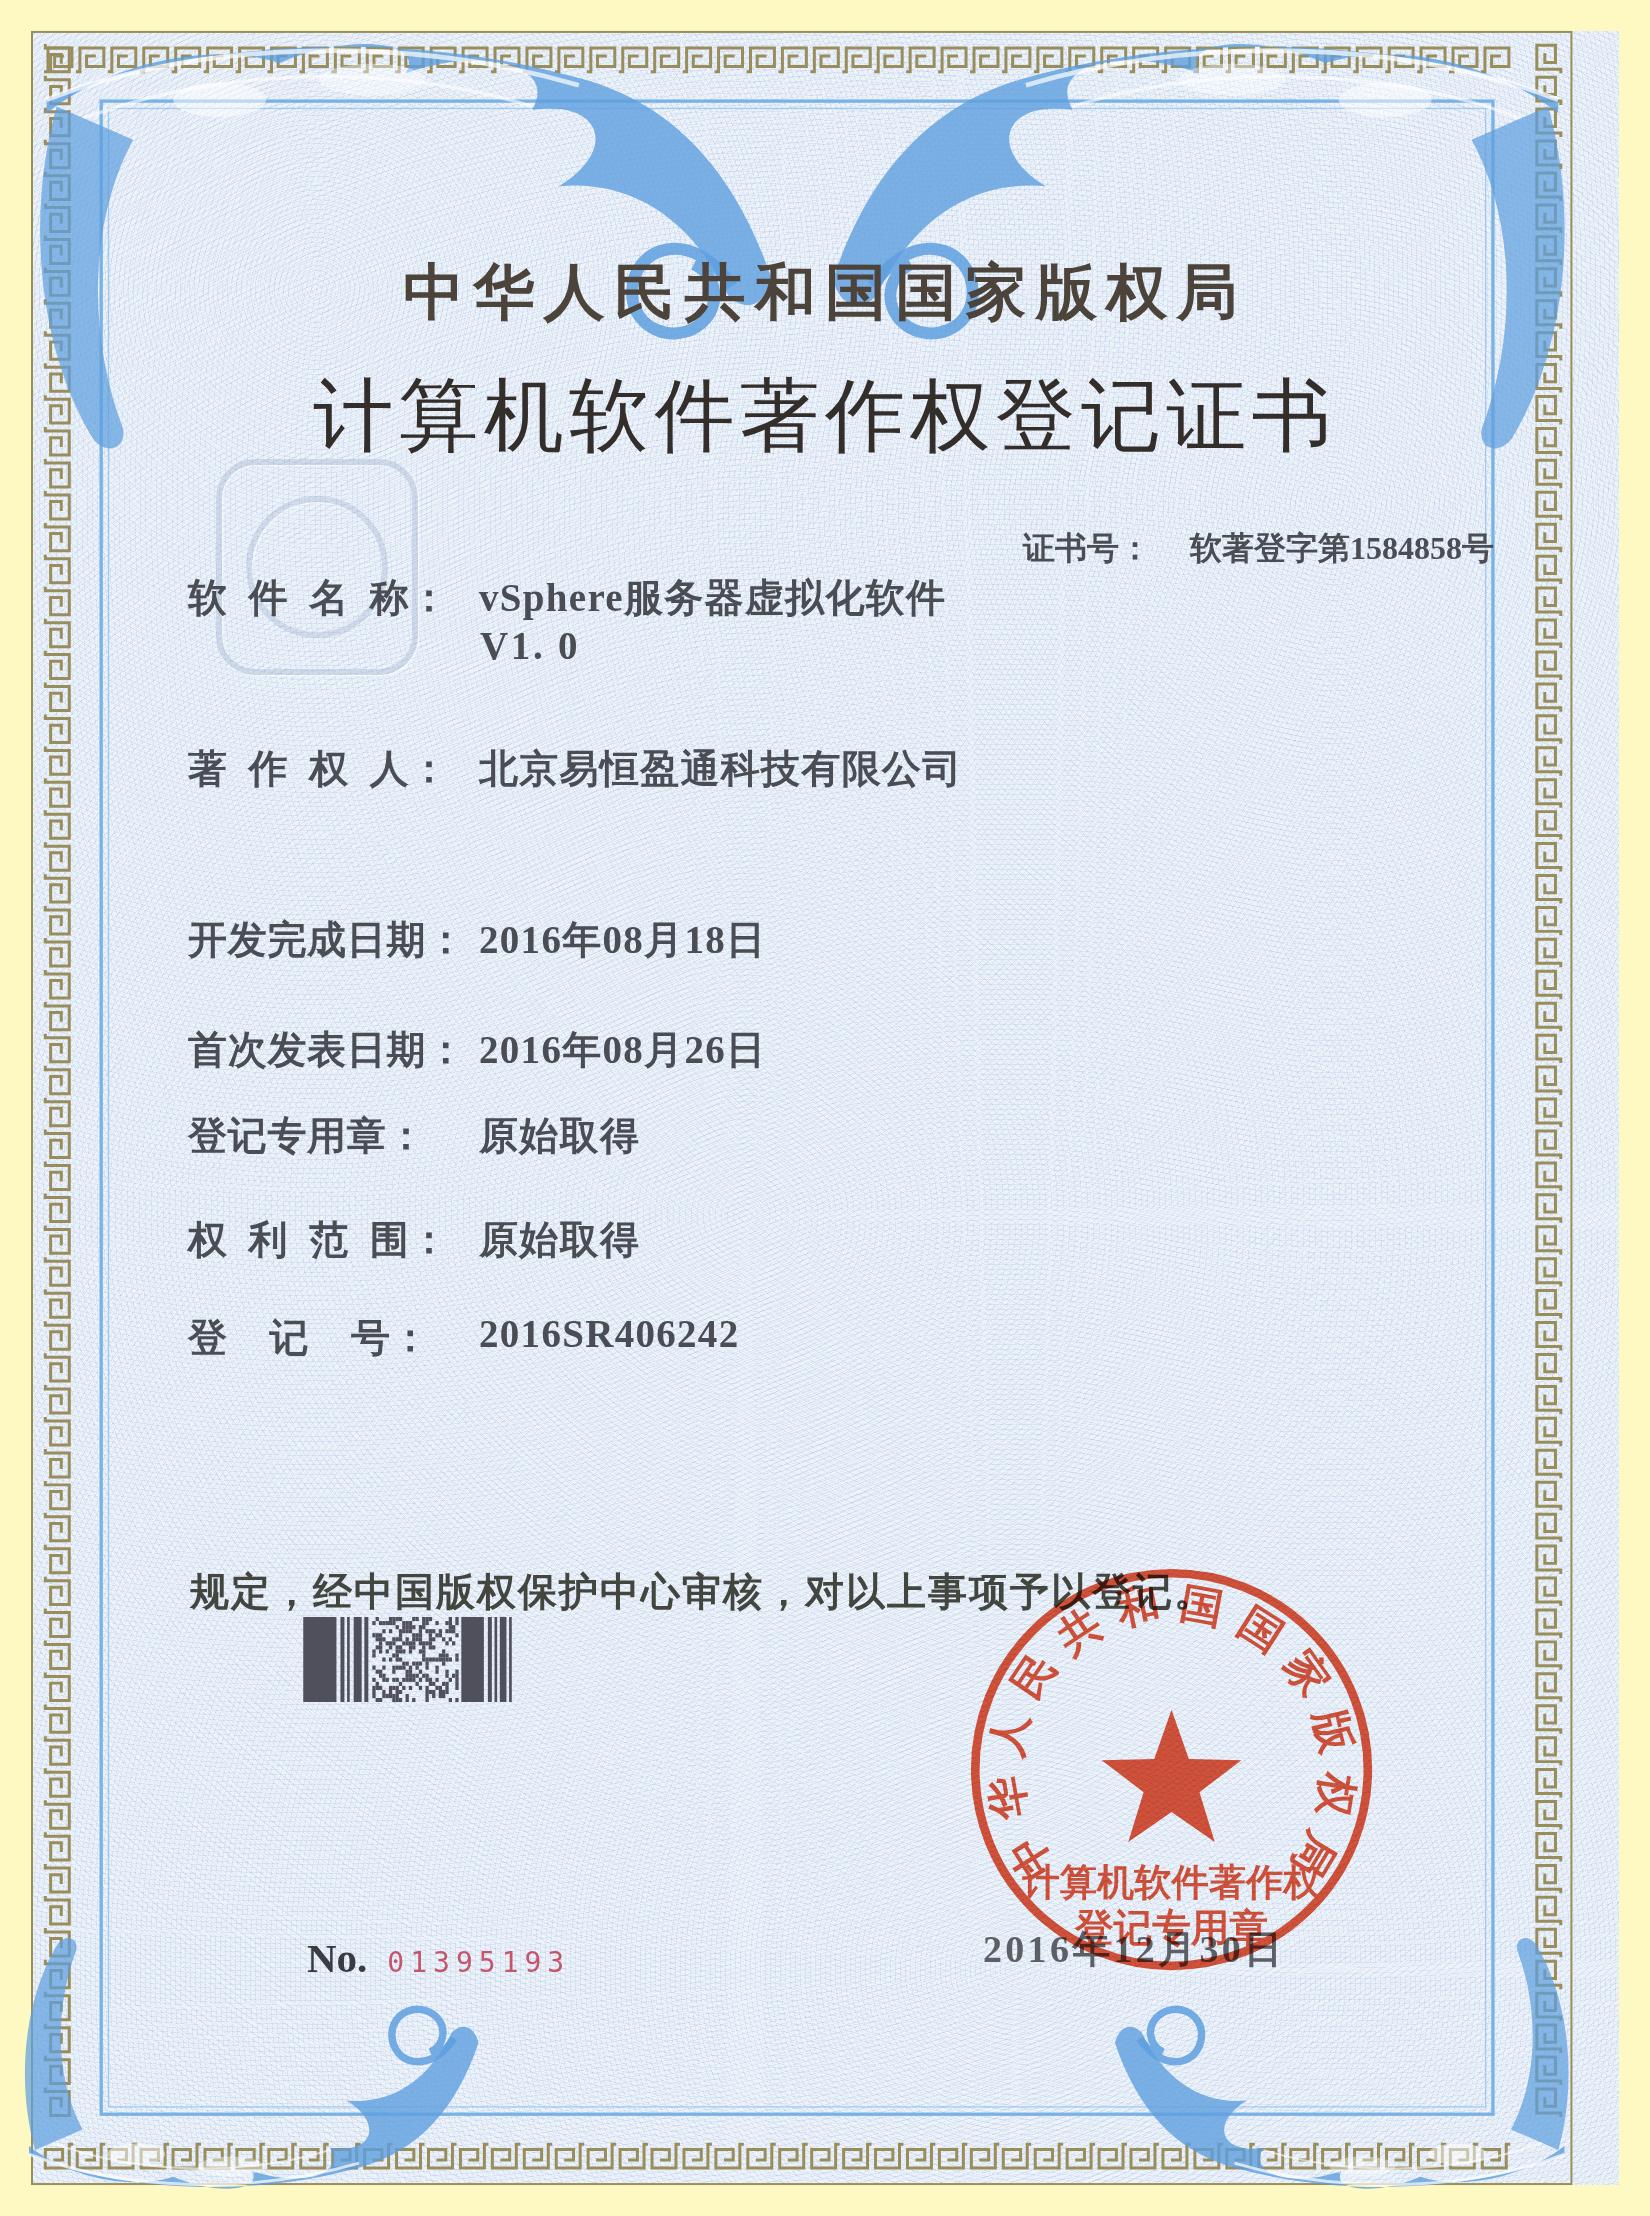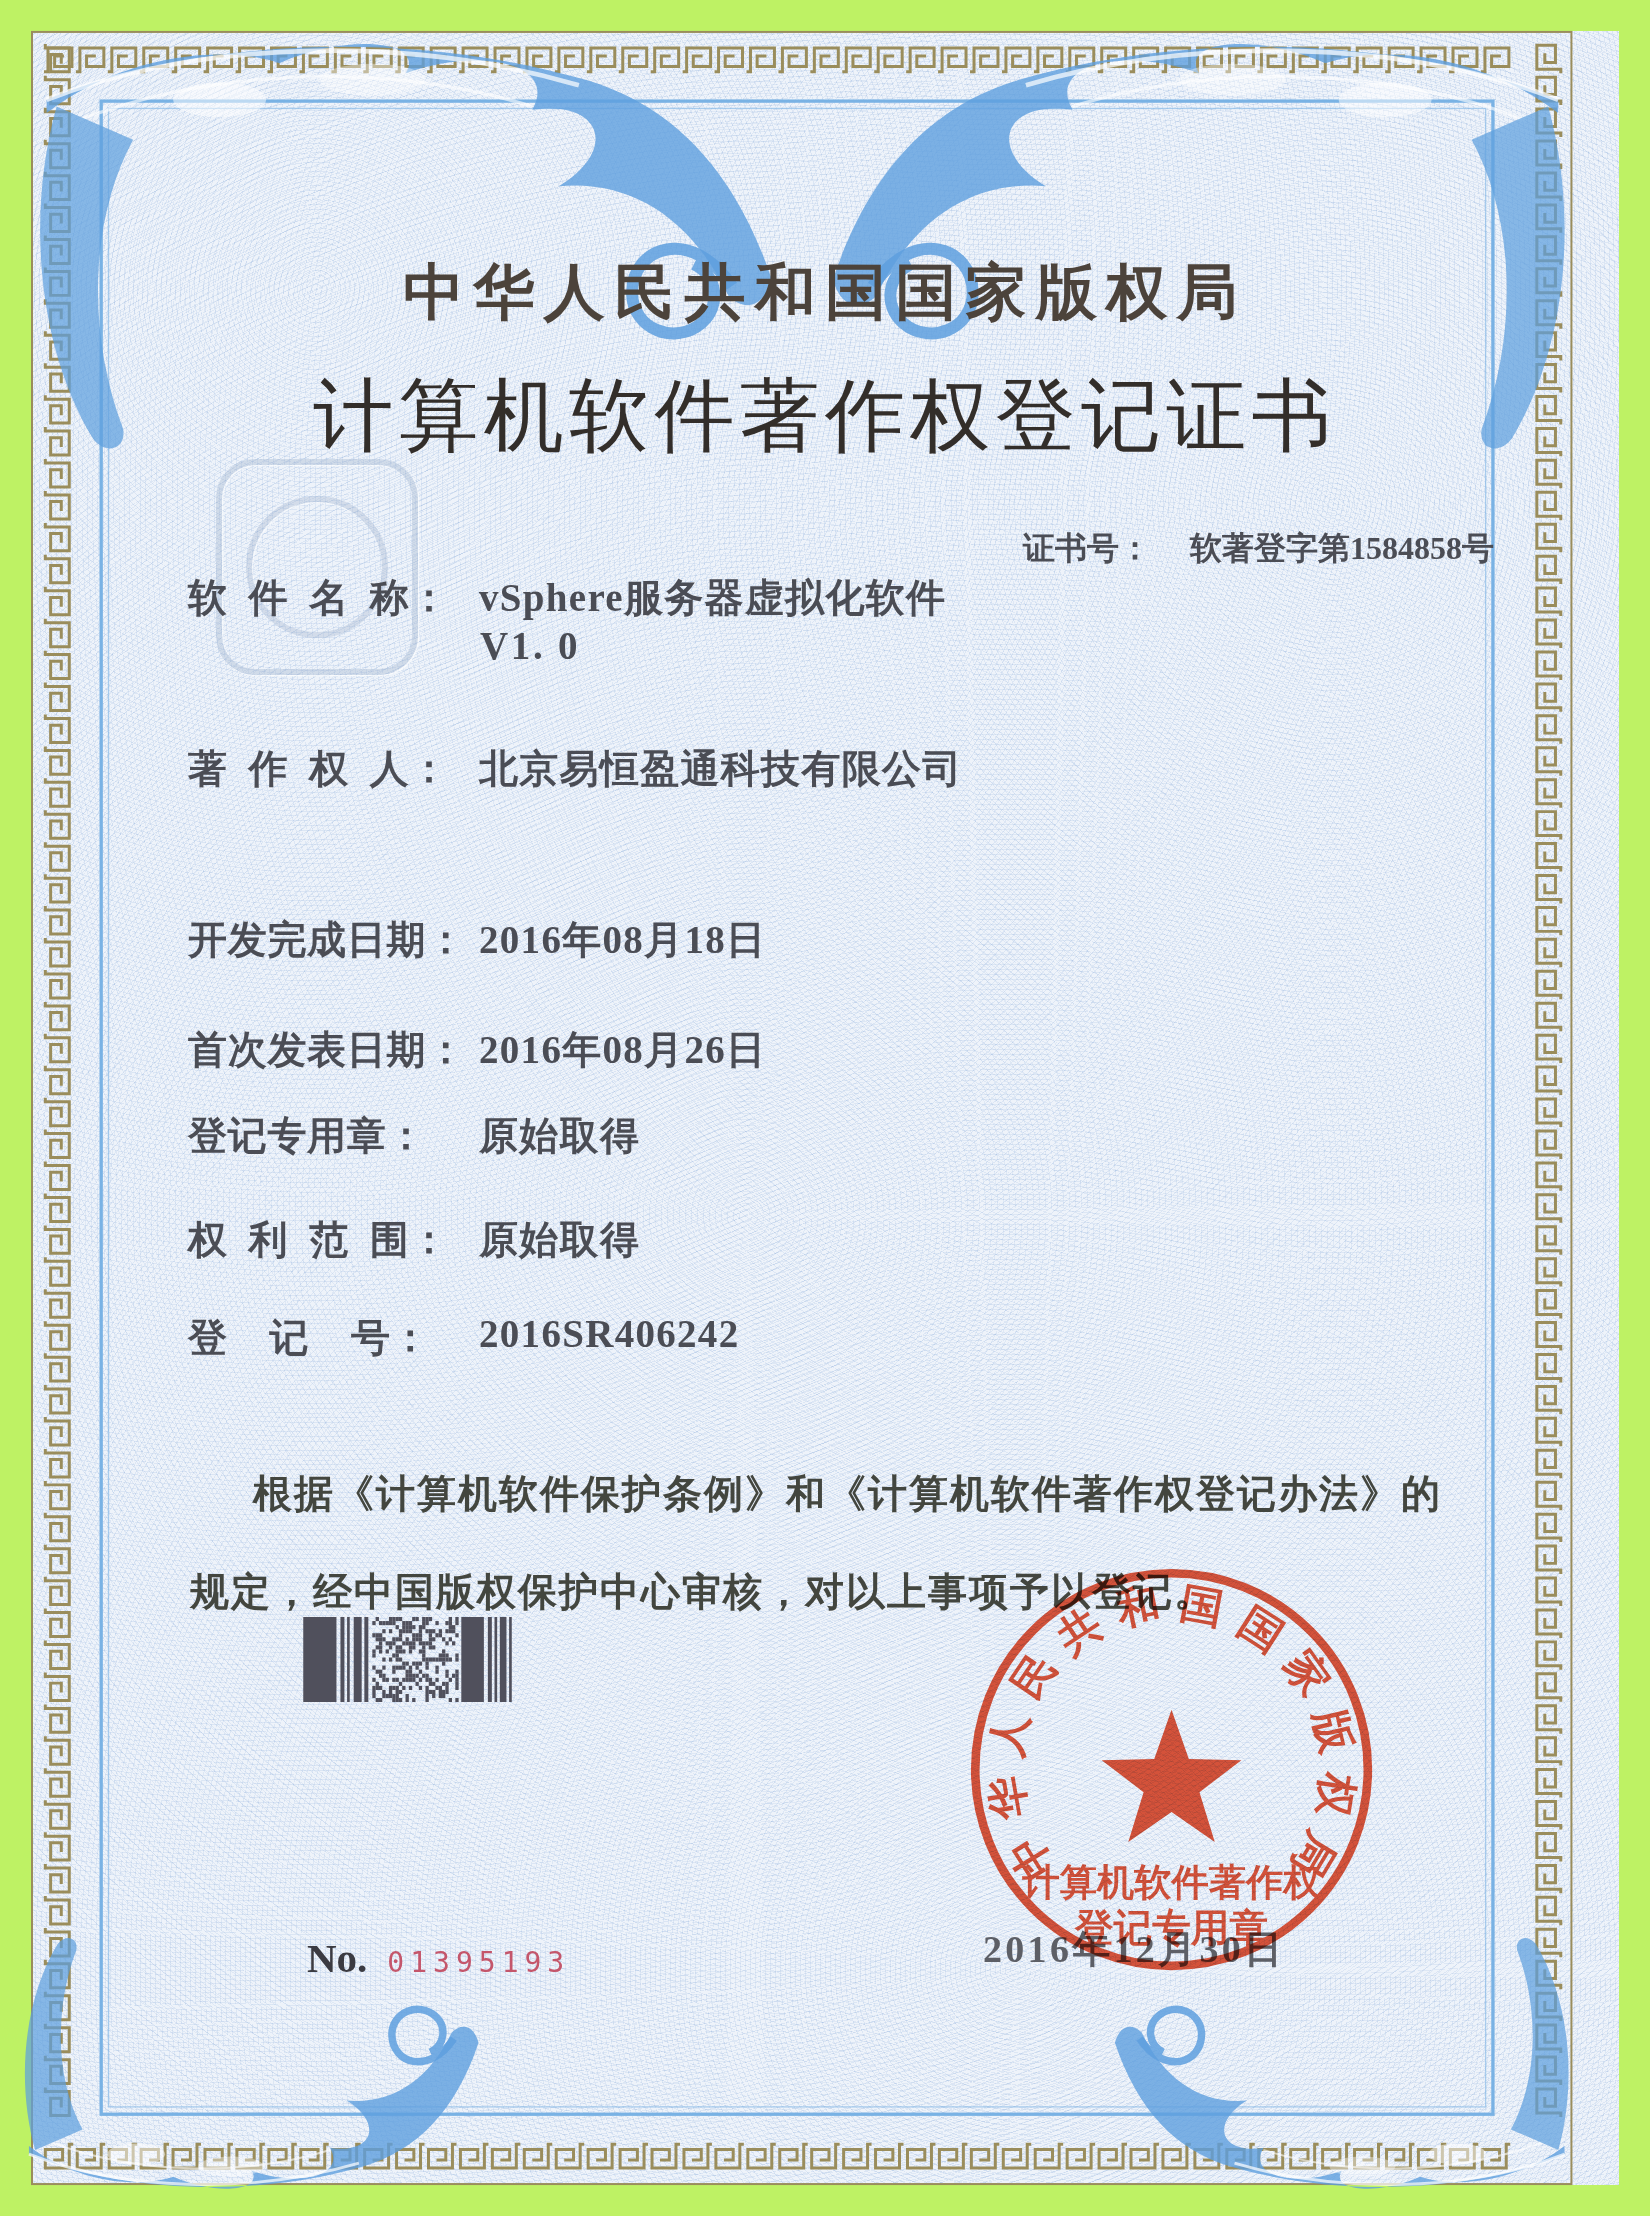--- a/index.html
+++ b/index.html
@@ -1,16 +1,16 @@
 <!DOCTYPE html>
 <html style="--paper: #eef3fa; --gold: #9a8d5c; --ornament: #5e9fde; --frame-blue: #79b2e4; --title-ink: #4c433b; --subtitle-ink: #332e2a; --text-ink: #4b4d55; --statement-ink: #43463f; --seal-red: #e2472a; --serial-red: #c4566b; --date-gray: #5d5f66; --barcode-ink: #50505c;font-size:10.6px"><head>
 <meta charset="utf-8">
 <style>
   html,body{margin:0;padding:0;}
-  .page{position:relative;width:1650px;height:2216px;background:#bef264;overflow:hidden;
+  .page{position:relative;width:1650px;height:2216px;background:#fef9c3;overflow:hidden;
         font-family:"Liberation Serif","DejaVu Serif",serif;}
   .inner-bg{position:absolute;left:31px;top:31px;right:31px;bottom:31px;
     background-color:var(--paper,#eef3fa);
     background-image:
       repeating-radial-gradient(circle at 18% 12%, rgba(125,162,214,.17) 0 0.8px, rgba(255,255,255,0) 0.8px 4.7px),
       repeating-radial-gradient(circle at 82% 22%, rgba(125,162,214,.15) 0 0.8px, rgba(255,255,255,0) 0.8px 5.3px),
       repeating-radial-gradient(circle at 45% 55%, rgba(118,158,210,.13) 0 0.8px, rgba(255,255,255,0) 0.8px 6px),
       repeating-radial-gradient(circle at 62% 90%, rgba(118,158,210,.15) 0 0.8px, rgba(255,255,255,0) 0.8px 5px);}
   svg.decor{position:absolute;left:0;top:0;width:1650px;height:2216px;pointer-events:none;}
   .authority{position:absolute;left:0;top:252px;width:1650px;text-align:center;
@@ -338,21 +338,20 @@
   <div class="field-row" style="top:1213px">
     <span class="flabel">权  利  范  围：</span>
     <span class="fvalue">原始取得</span>
   </div>
 
   <div class="field-row" style="top:1311px">
     <span class="flabel">登    记    号：</span>
     <span class="fvalue">2016SR406242</span>
   </div>
 
-  <div class="statement l1" style="top:1467px;position:absolute">根据《计算机软件保护条例》和《计算机软件著作权登记办法》的</div>
   <div class="statement" style="top:1565px;position:absolute">规定，经中国版权保护中心审核，对以上事项予以登记。</div>
 
   <svg class="barcode" id="barcode-svg" width="213" height="85" viewBox="0 0 320 128" xmlns="http://www.w3.org/2000/svg">
       <rect x="0" y="0" width="50" height="128" fill="var(--barcode-ink,#50505c)"></rect>
       <rect x="56" y="0" width="6" height="128" fill="var(--barcode-ink,#50505c)"></rect>
       <rect x="66" y="0" width="4" height="128" fill="var(--barcode-ink,#50505c)"></rect>
       <rect x="76" y="0" width="12" height="128" fill="var(--barcode-ink,#50505c)"></rect>
       <rect x="92" y="0" width="6" height="128" fill="var(--barcode-ink,#50505c)"></rect>
       <rect x="104" y="6.1" width="5" height="6.2" fill="var(--barcode-ink,#50505c)"></rect>
       <rect x="104" y="24.4" width="5" height="6.2" fill="var(--barcode-ink,#50505c)"></rect>

